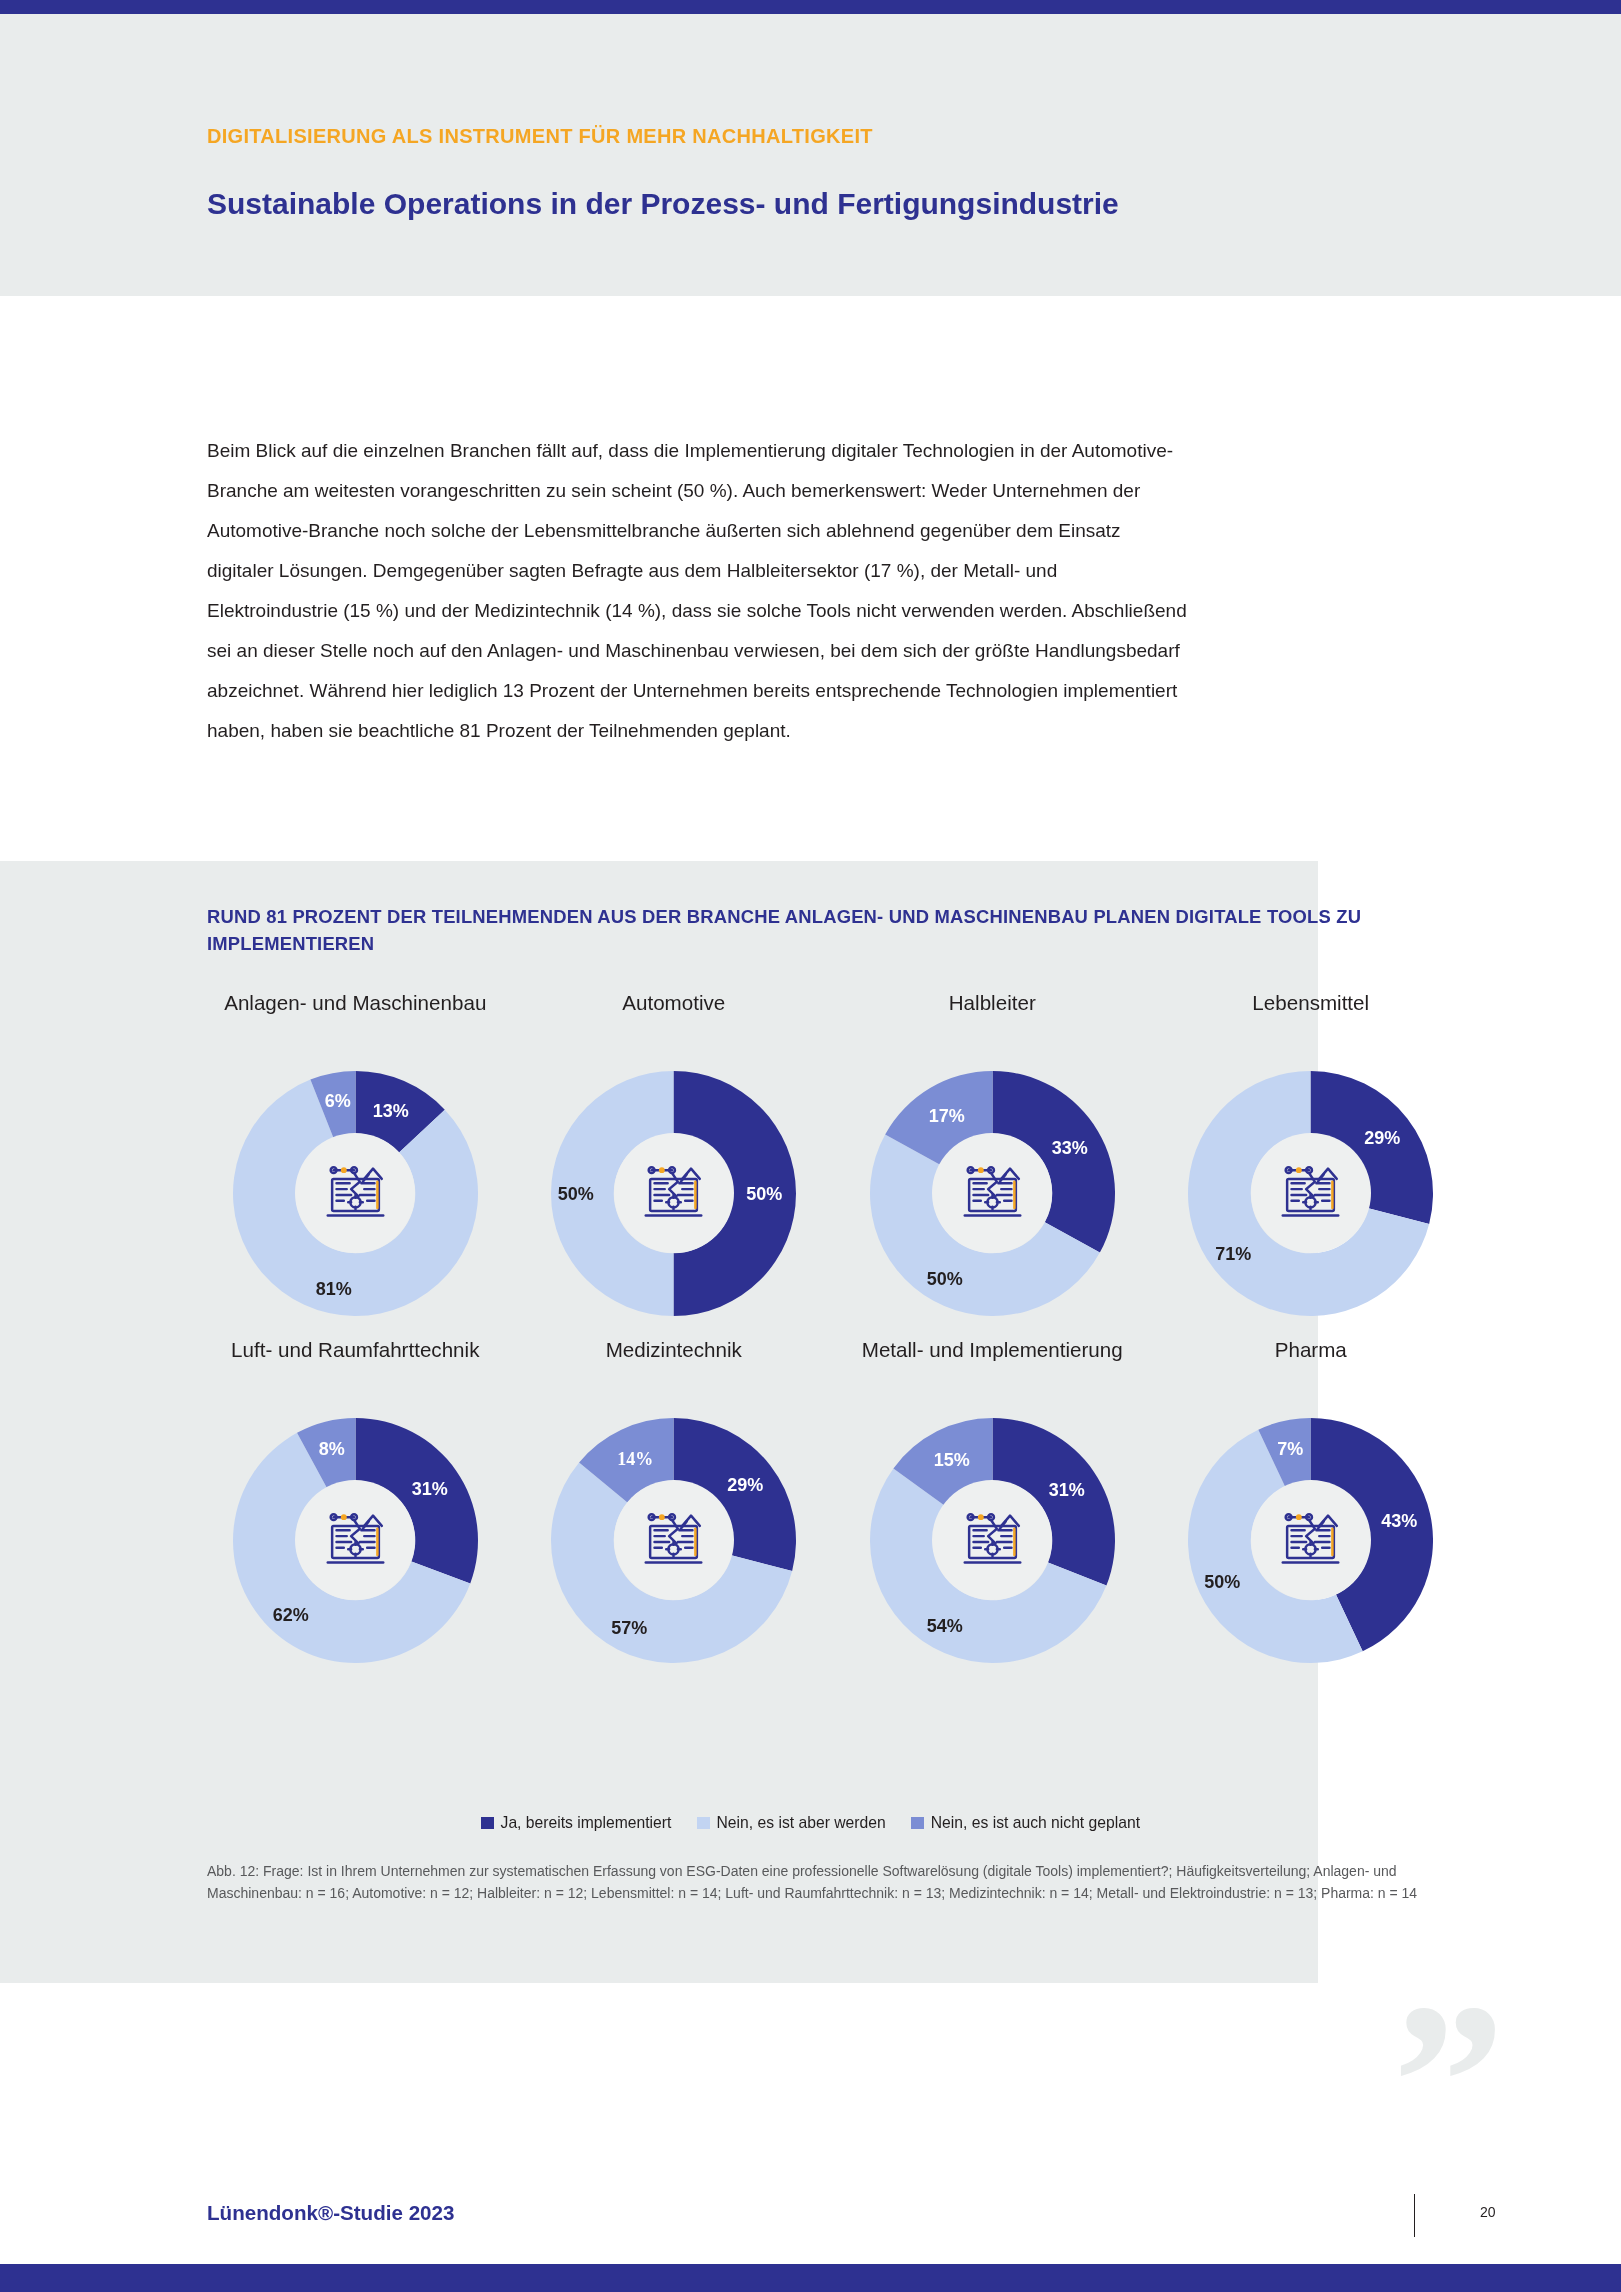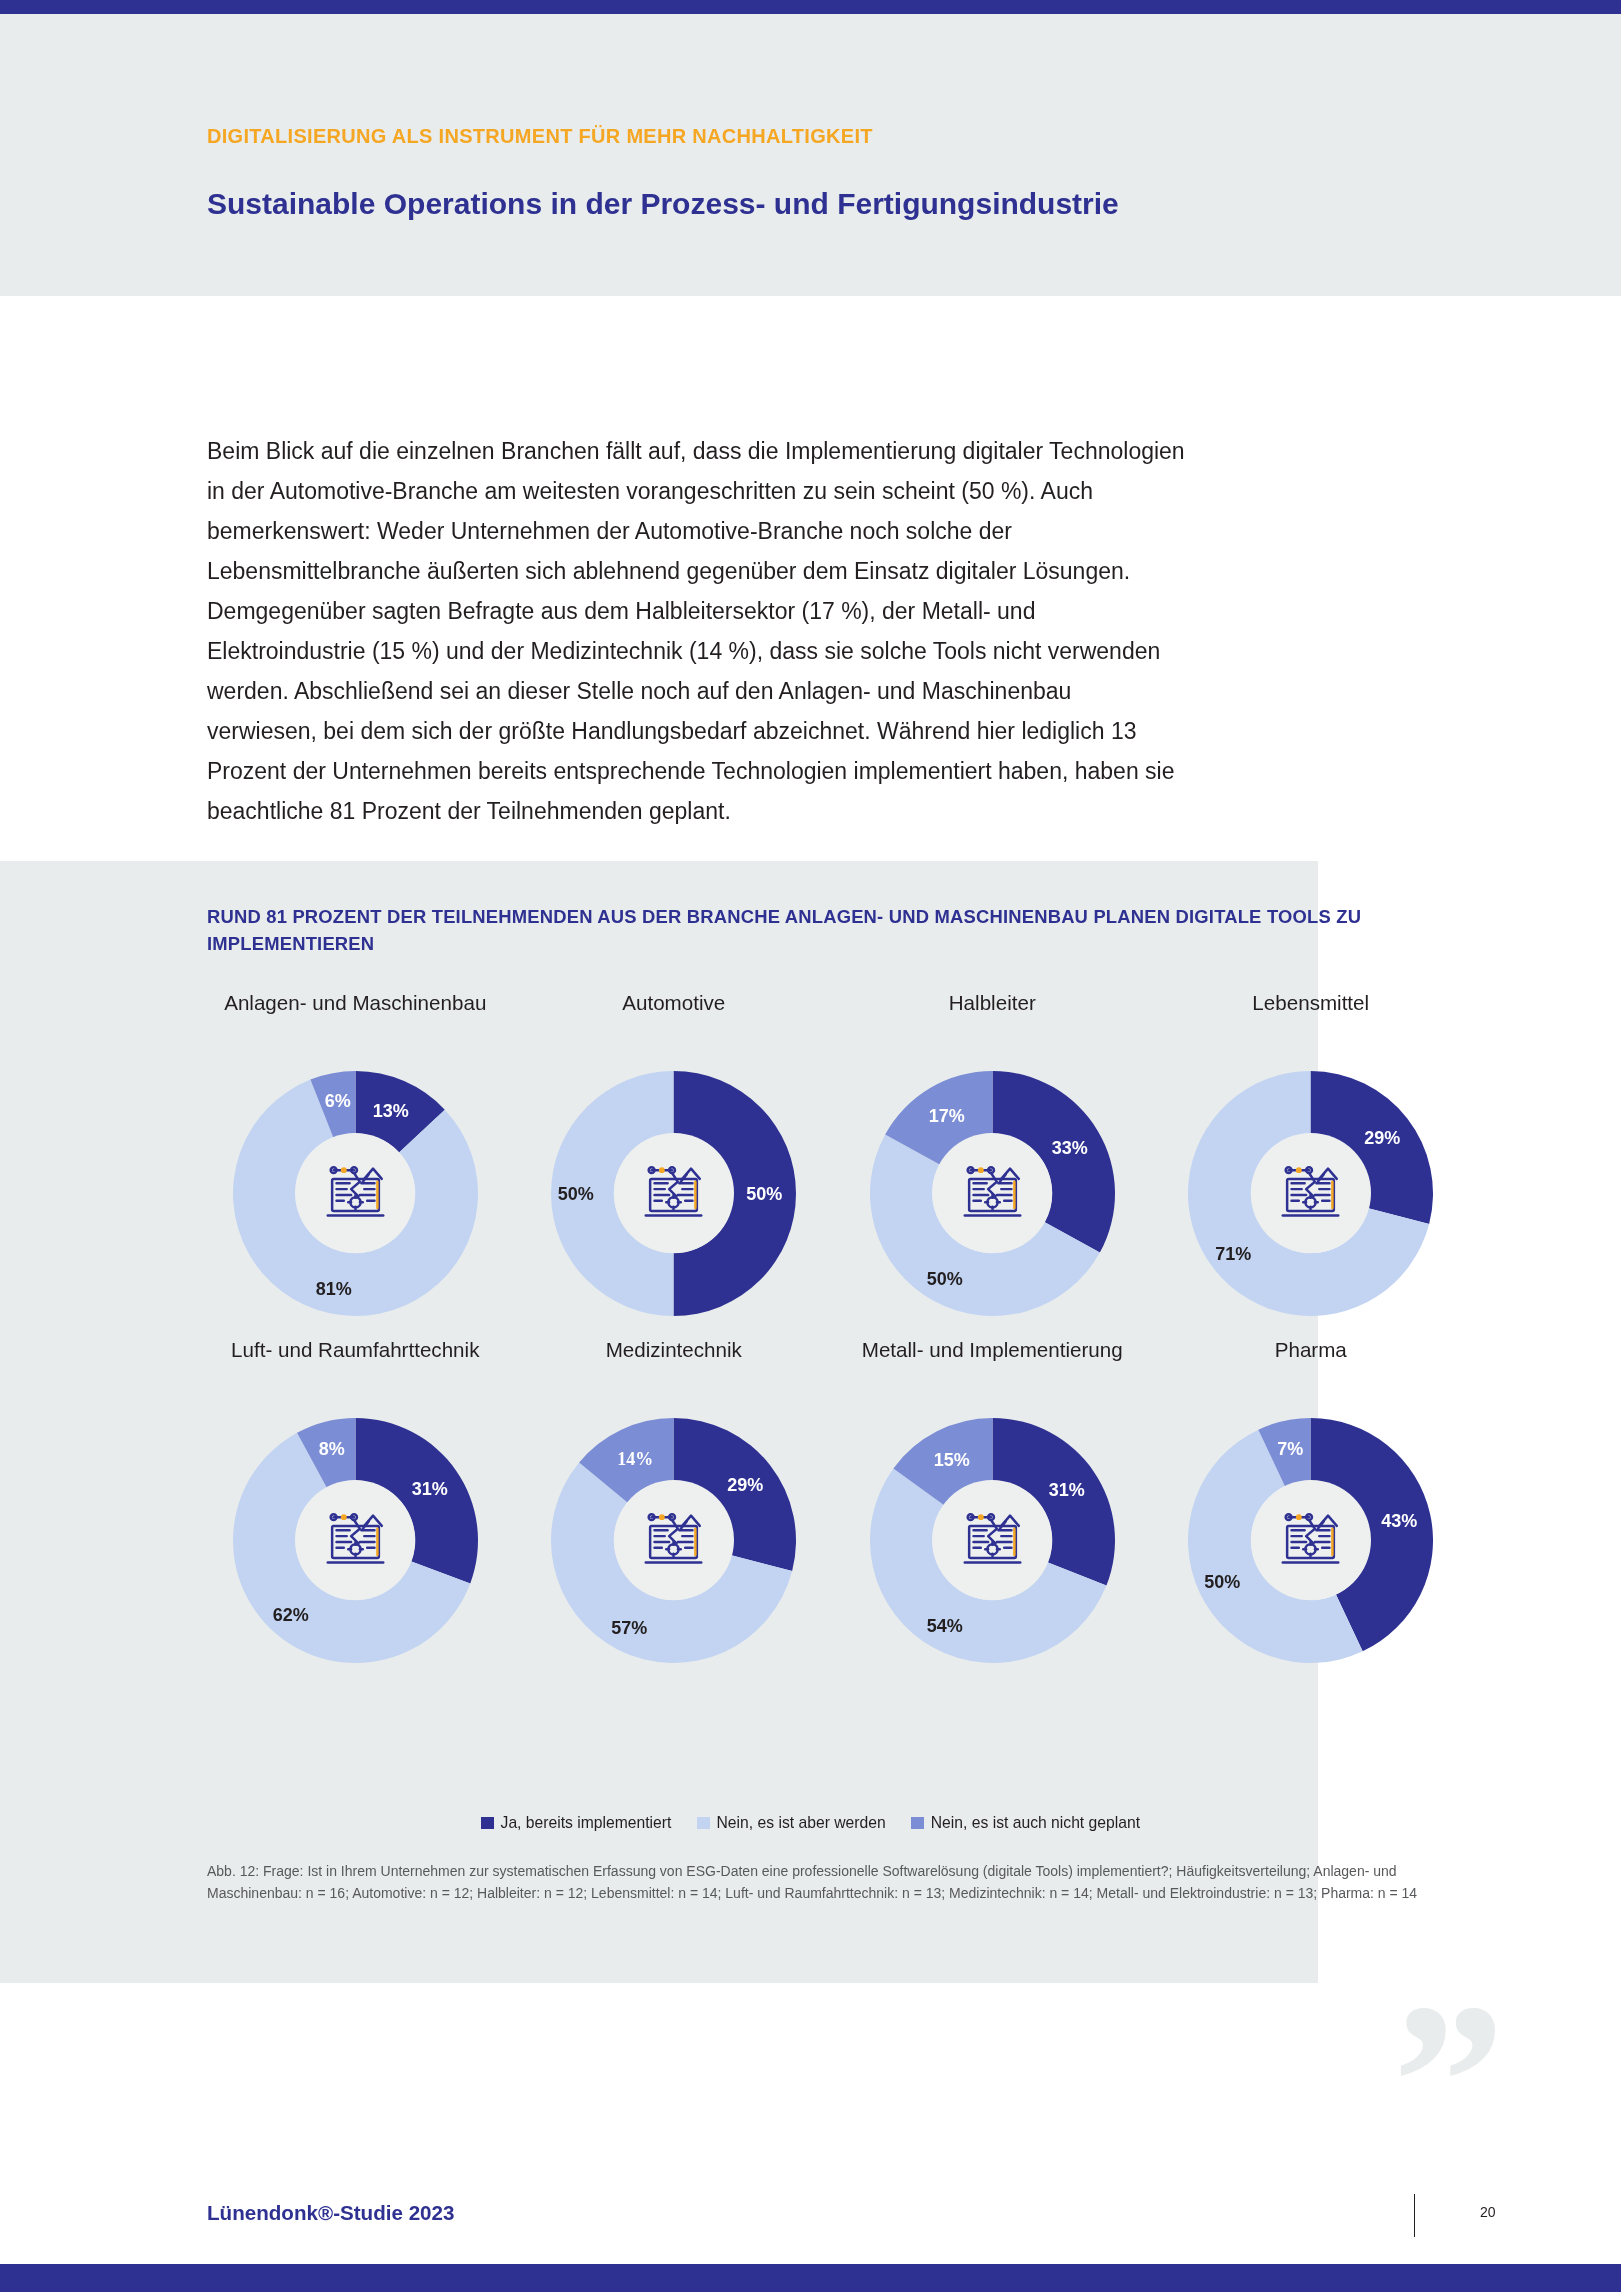--- a/index.html
+++ b/index.html
@@ -47,21 +47,21 @@
     position: absolute; left: 207px; top: 173px;
     font-size: 30px;
     font-weight: 600;
     color: #2e3191;
   }
 
   
   .body-copy {
     position: absolute; left: 207px; top: 431px;
     width: 980px;
-    font-size: 23px;
+    font-size: 19px;
     line-height: 40px;
     color: #231f20;
   }
 
   
   .figure-panel {
     position: absolute; left: 0; top: 861px;
     width: 1318px; height: 1122px;
     background: #e9ecec;
   }

